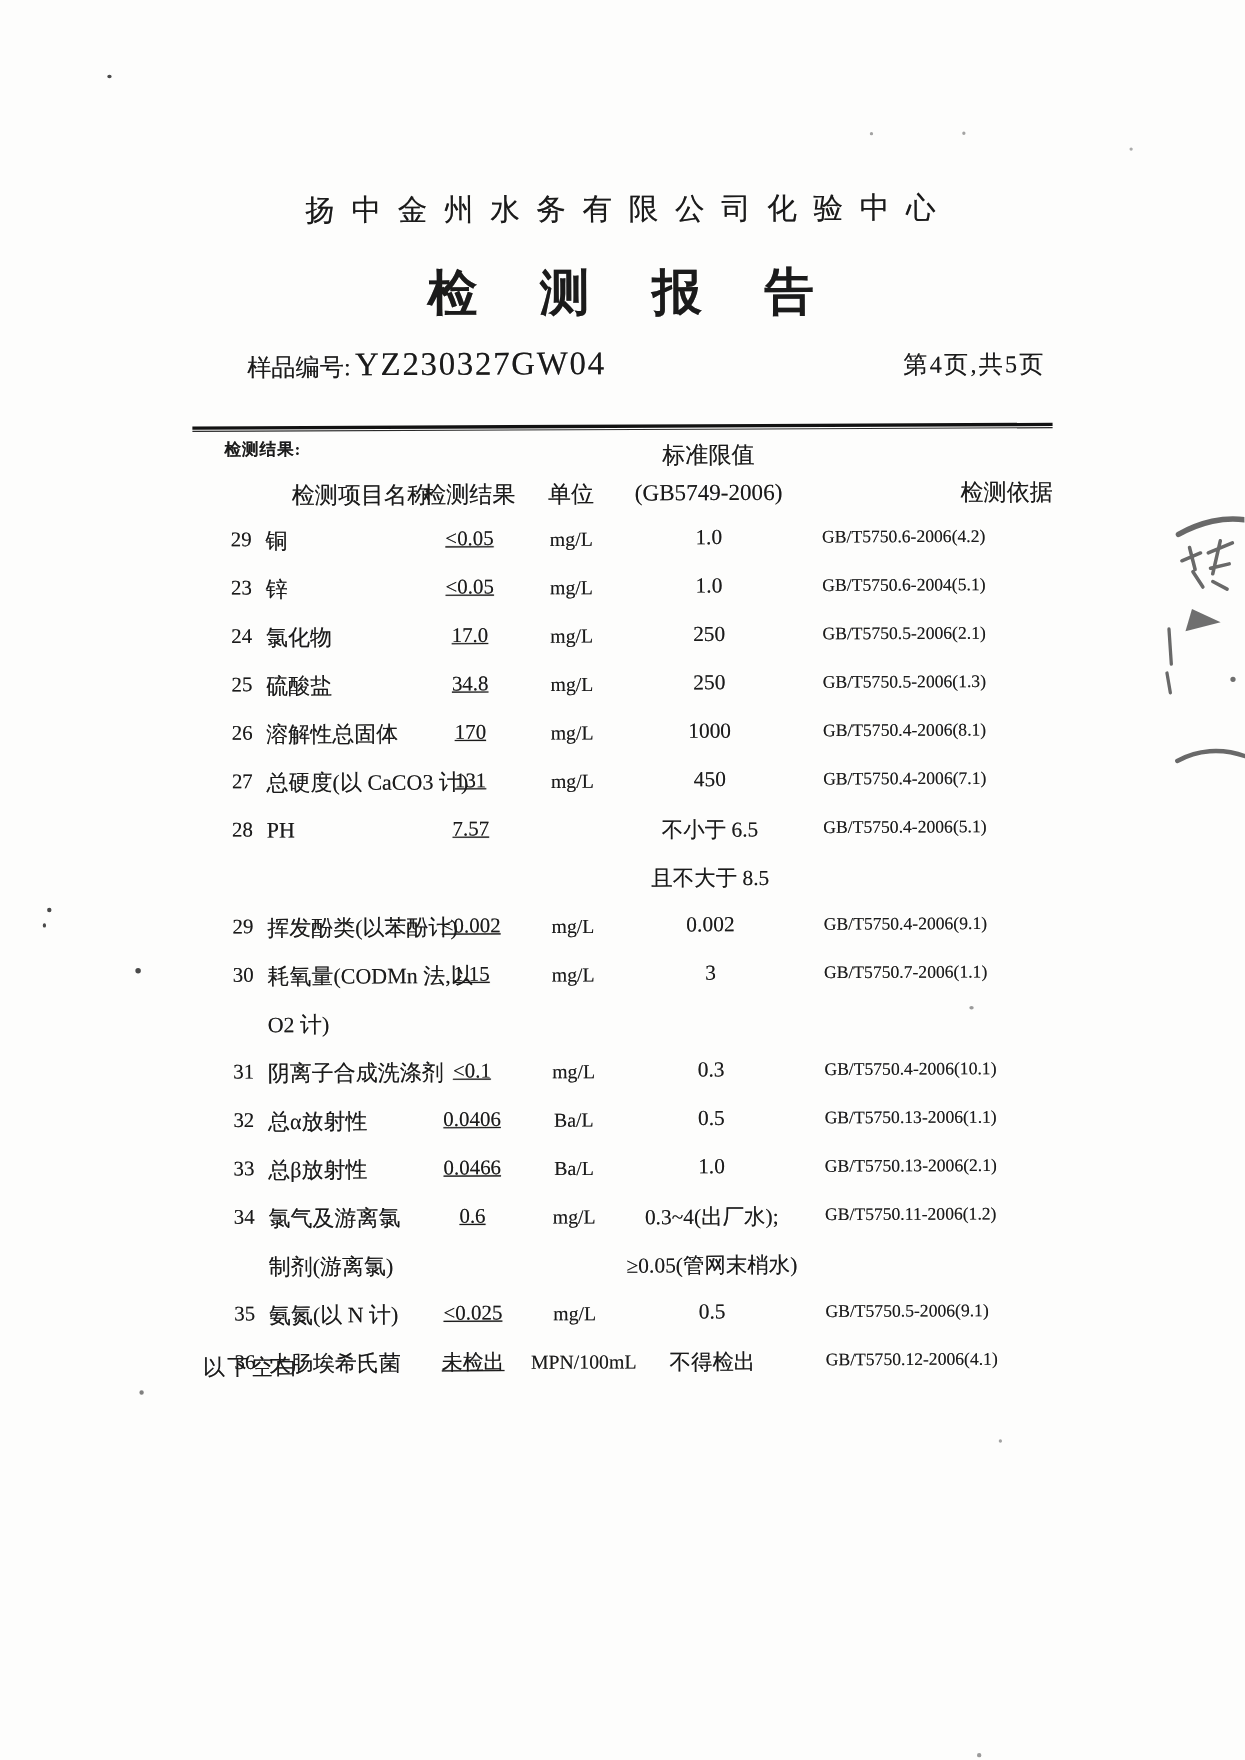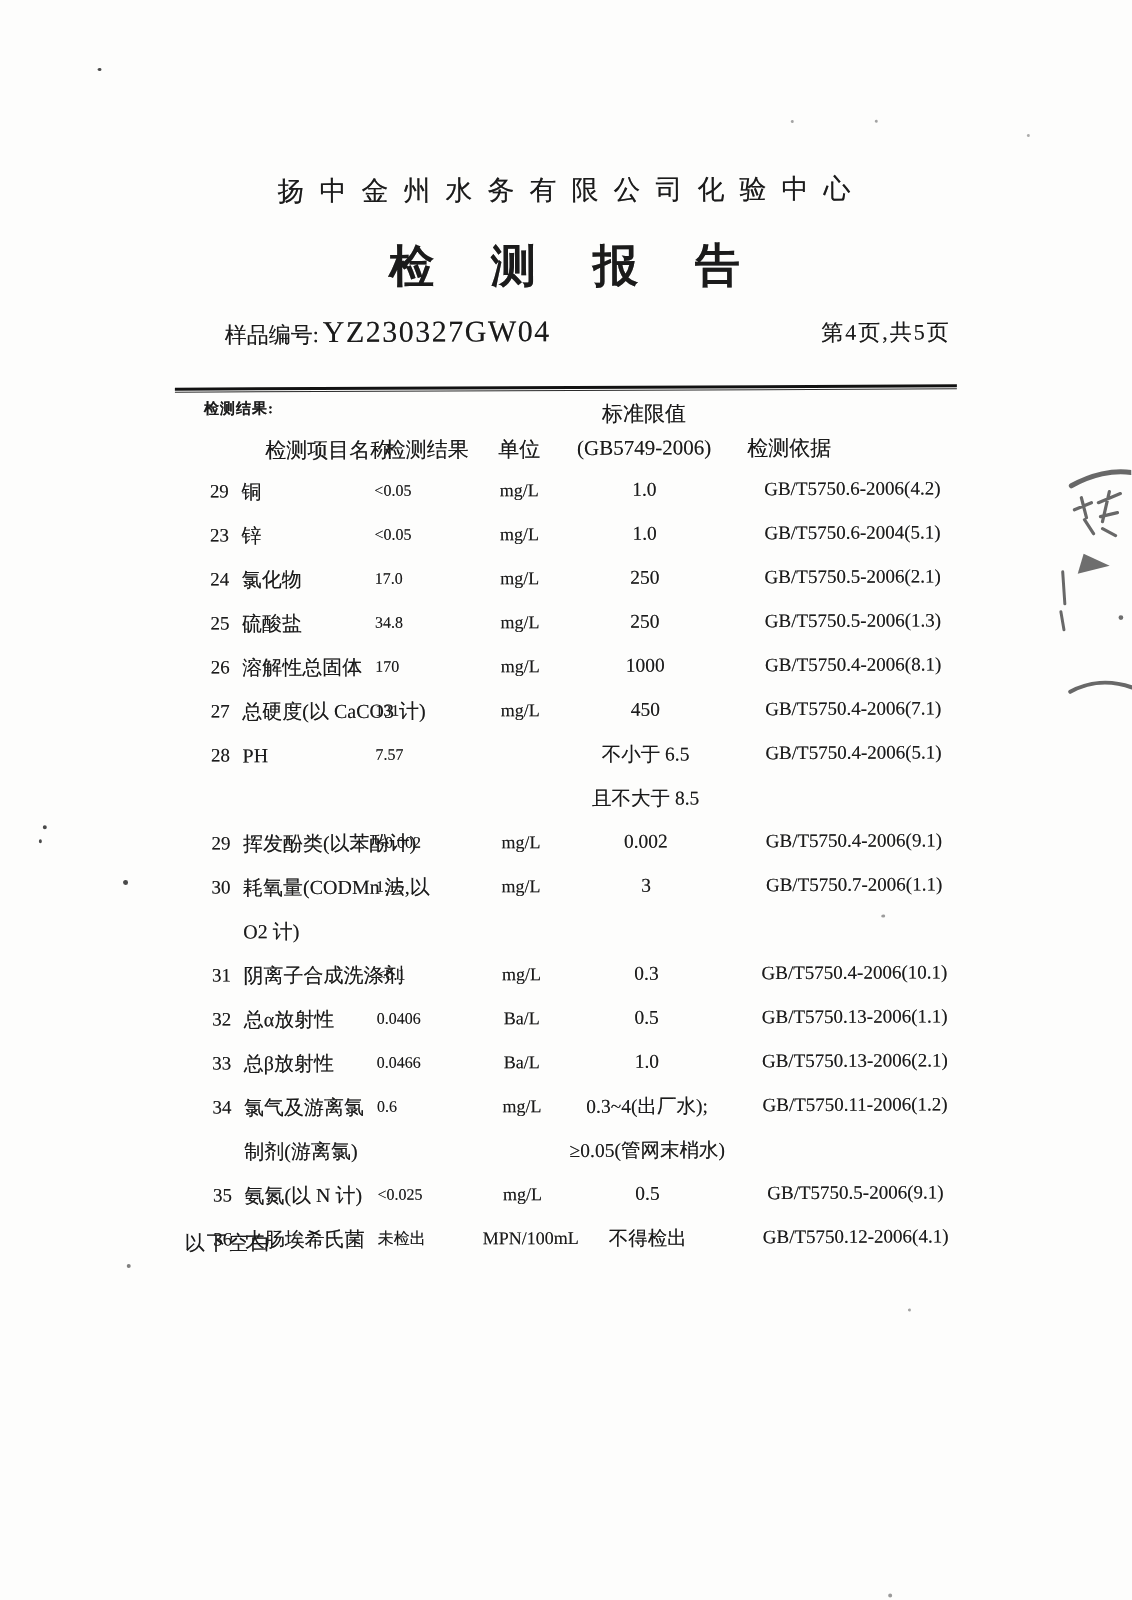--- a/index.html
+++ b/index.html
@@ -57,30 +57,30 @@
     position:absolute;left:6px;top:4px;
     font-size:15px;font-weight:bold;letter-spacing:1px;margin-left:21px;
   }
   .limit-label1{
     position:absolute;left:382px;width:170px;top:6px;
     text-align:center;font-size:21px;
   }
   .thead2{height:39px;font-size:21px;}
   .thead2 .h-name{padding-left:26px;white-space:nowrap;}
   .thead2 .h-c{text-align:center;white-space:nowrap;}
-  .thead2 .h-basis{text-align:left;padding-left:18px;white-space:nowrap;}
+  .thead2 .h-basis{text-align:right;padding-left:18px;white-space:nowrap;}
 
   .t-row{height:44px;}
   .c{white-space:nowrap;overflow:visible;}
   .c.no{text-align:center;font-size:19px;}
   .c.name{font-size:20px;padding-left:2px;}
-  .c.result{font-size:16px;}
+  .c.result{text-align:center;font-size:19px;text-decoration:underline;}
   .c.unit{text-align:center;font-size:18px;}
   .c.limit{text-align:center;font-size:19.5px;}
-  .c.basis{text-align:center;font-size:19px;padding-left:18px;}
+  .c.basis{font-size:16px;padding-left:18px;}
 
   .footer-note{
     position:absolute;left:4px;top:1247px;
     font-size:20px;letter-spacing:2px;
   }
   
   .results .footer-note{top:834px;}
 
   
   .stamp{position:absolute;top:468px;right:0;width:82px;height:242px;}

